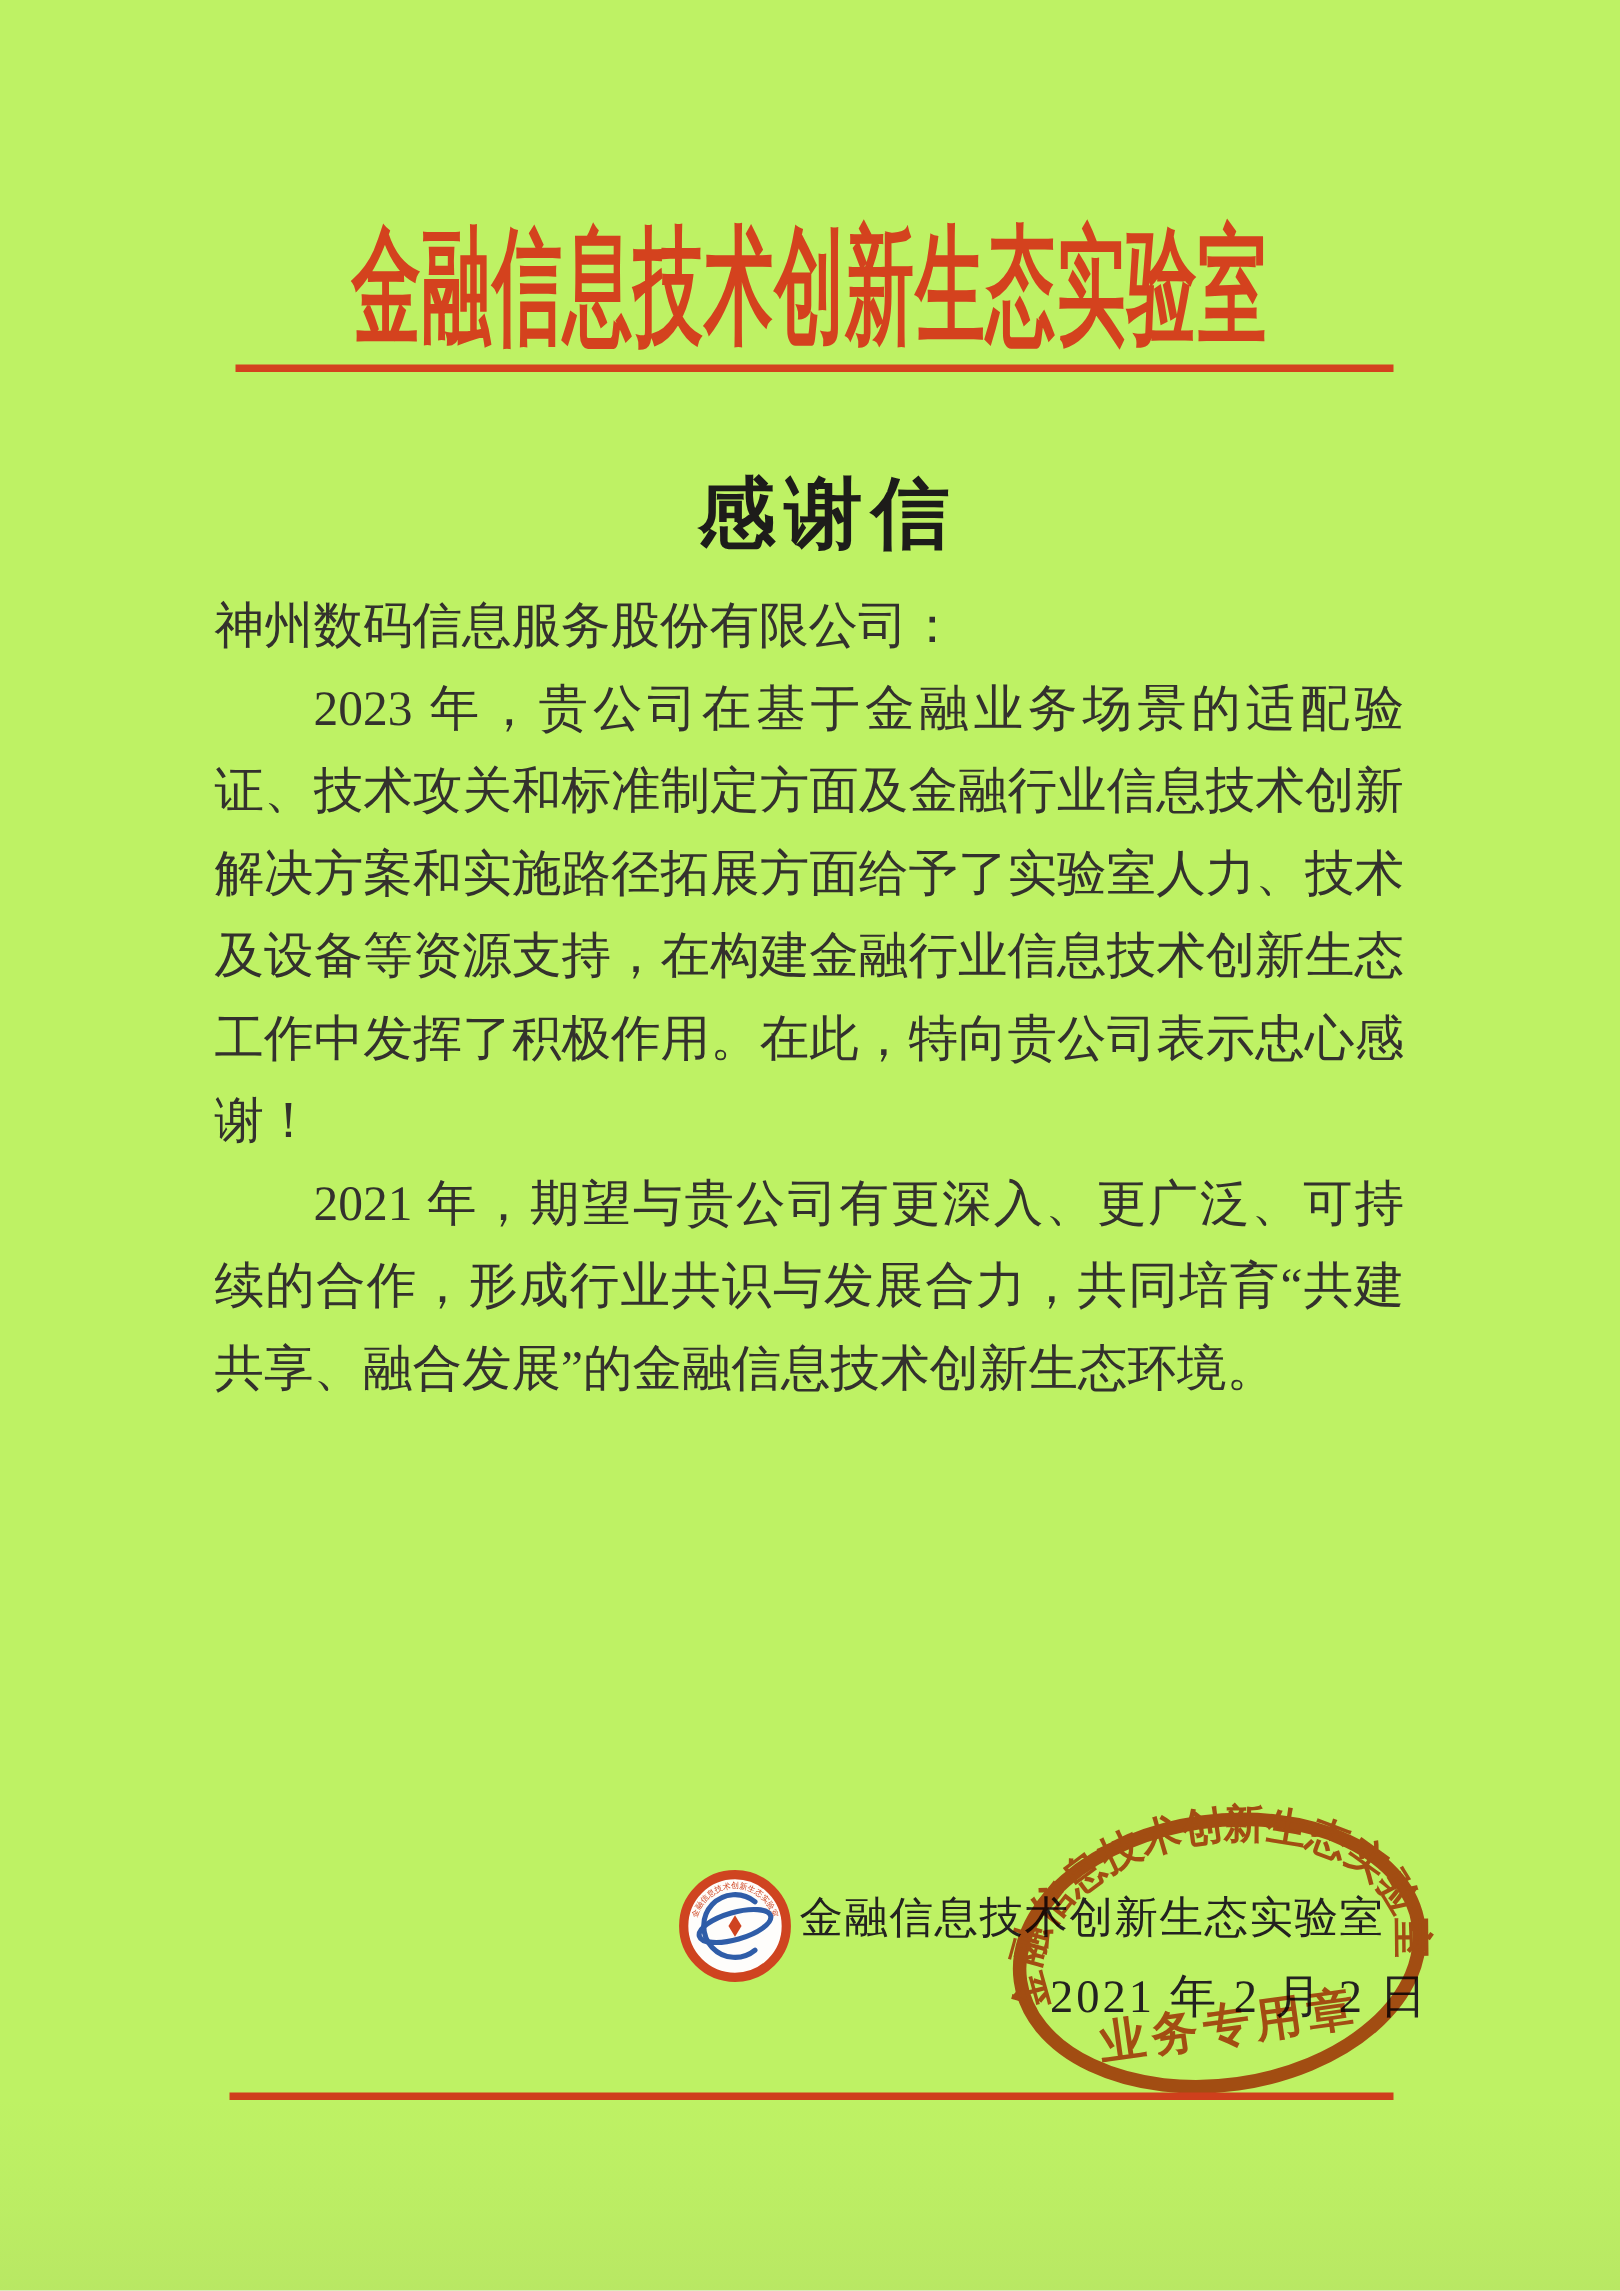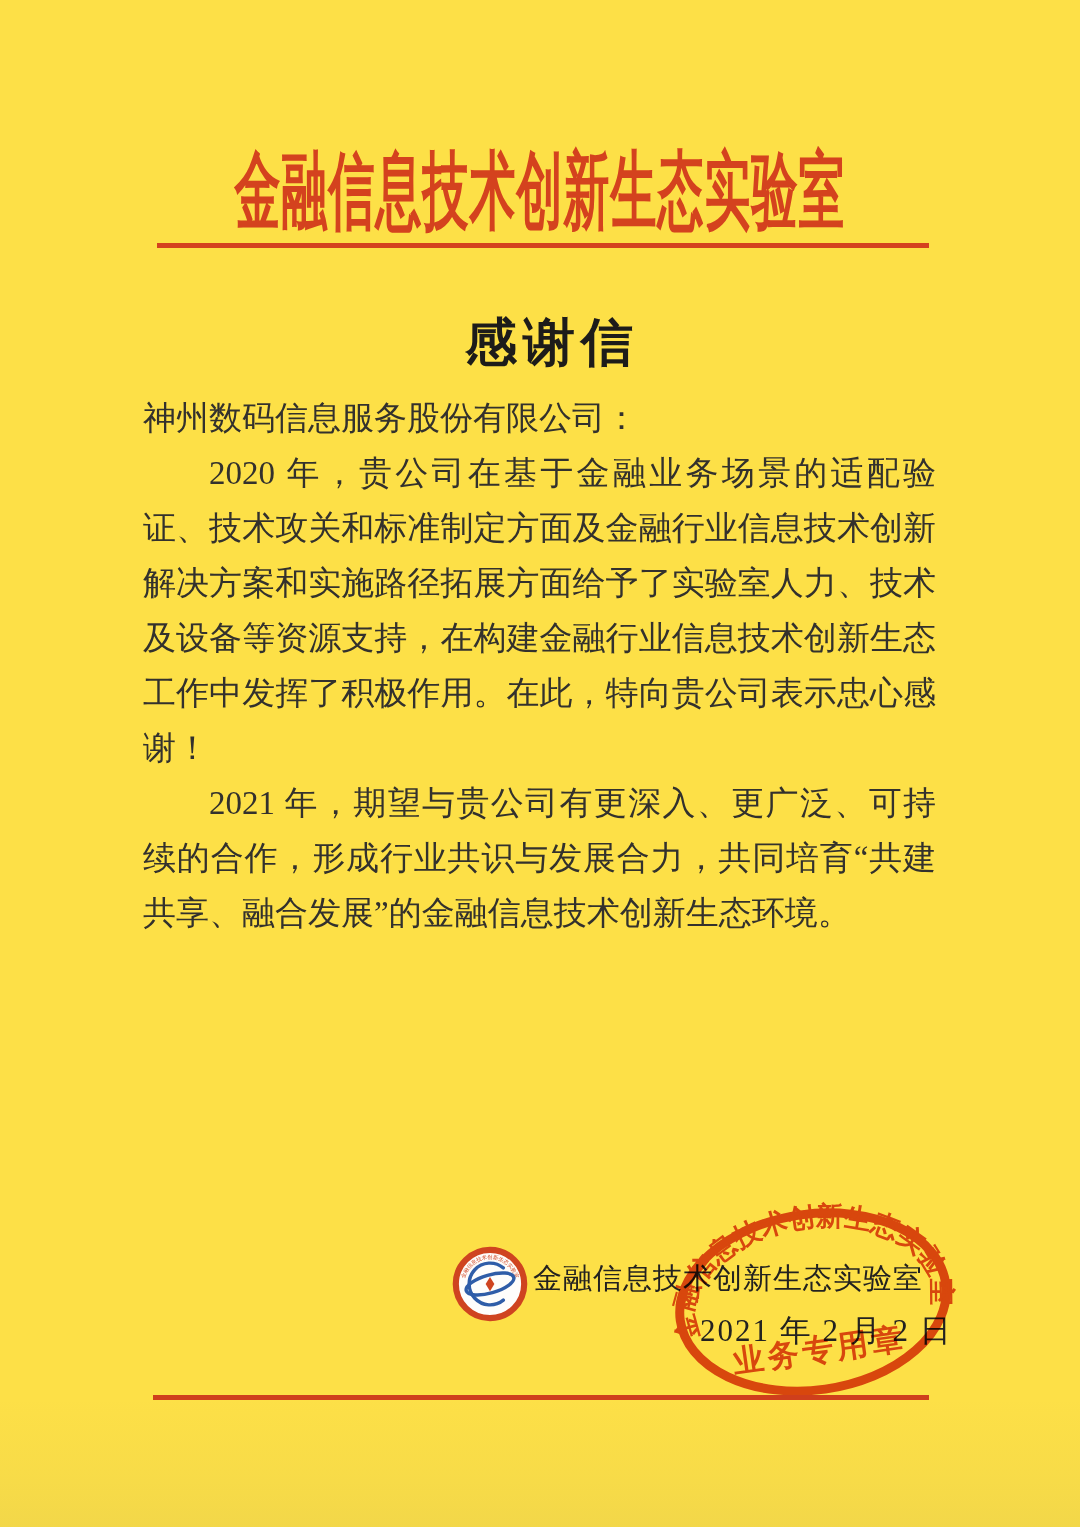--- a/index.html
+++ b/index.html
@@ -1,20 +1,20 @@
 <!DOCTYPE html>
 <html><head>
 <meta charset="utf-8">
 <style>
   html,body { margin:0; padding:0; background:#e8e6e2; }
   .page {
     position:relative;
     width:1080px; height:1527px;
     margin:0 auto;
-    background:#fde047;
+    background:#bef264;
     overflow:hidden;
     font-family:"Liberation Serif","DejaVu Serif",serif;
   }
   .page::after {
     content:"";
     position:absolute; left:0; right:0; bottom:0; height:130px;
     background:linear-gradient(180deg, rgba(120,110,95,0) 0%, rgba(120,110,95,0.04) 60%, rgba(120,110,95,0.08) 100%);
     pointer-events:none;
   }
   
@@ -86,21 +86,21 @@
 
 <div class="page">
 
   <div class="letterhead-title">金融信息技术创新生态实验室</div>
   <div class="letterhead-rule"></div>
 
   <h1 class="letter-title">感谢信</h1>
 
   <div class="letter-body">
     <p class="salutation">神州数码信息服务股份有限公司：</p>
-    <p class="para">2020 年，贵公司在基于金融业务场景的适配验证、技术攻关和标准制定方面及金融行业信息技术创新解决方案和实施路径拓展方面给予了实验室人力、技术及设备等资源支持，在构建金融行业信息技术创新生态工作中发挥了积极作用。在此，特向贵公司表示忠心感谢！</p>
+    <p class="para">2023 年，贵公司在基于金融业务场景的适配验证、技术攻关和标准制定方面及金融行业信息技术创新解决方案和实施路径拓展方面给予了实验室人力、技术及设备等资源支持，在构建金融行业信息技术创新生态工作中发挥了积极作用。在此，特向贵公司表示忠心感谢！</p>
     <p class="para">2021 年，期望与贵公司有更深入、更广泛、可持续的合作，形成行业共识与发展合力，共同培育“共建共享、融合发展”的金融信息技术创新生态环境。</p>
   </div>
 
   <svg class="logo" viewBox="0 0 80 80" aria-hidden="true">
     <circle cx="40" cy="40" r="36" fill="#fefdfb" stroke="#cf4420" stroke-width="6.5"></circle>
     <path id="logoArc" d="M 14 50 A 27.5 27.5 0 1 1 66 50" fill="none"></path>
     <text font-size="5.6" fill="#cf4420">
       <textPath href="#logoArc" startOffset="50%" text-anchor="middle">金融信息技术创新生态实验室</textPath>
     </text>
     <g fill="none" stroke="#2f5da8" stroke-width="3.6" stroke-linecap="round">

